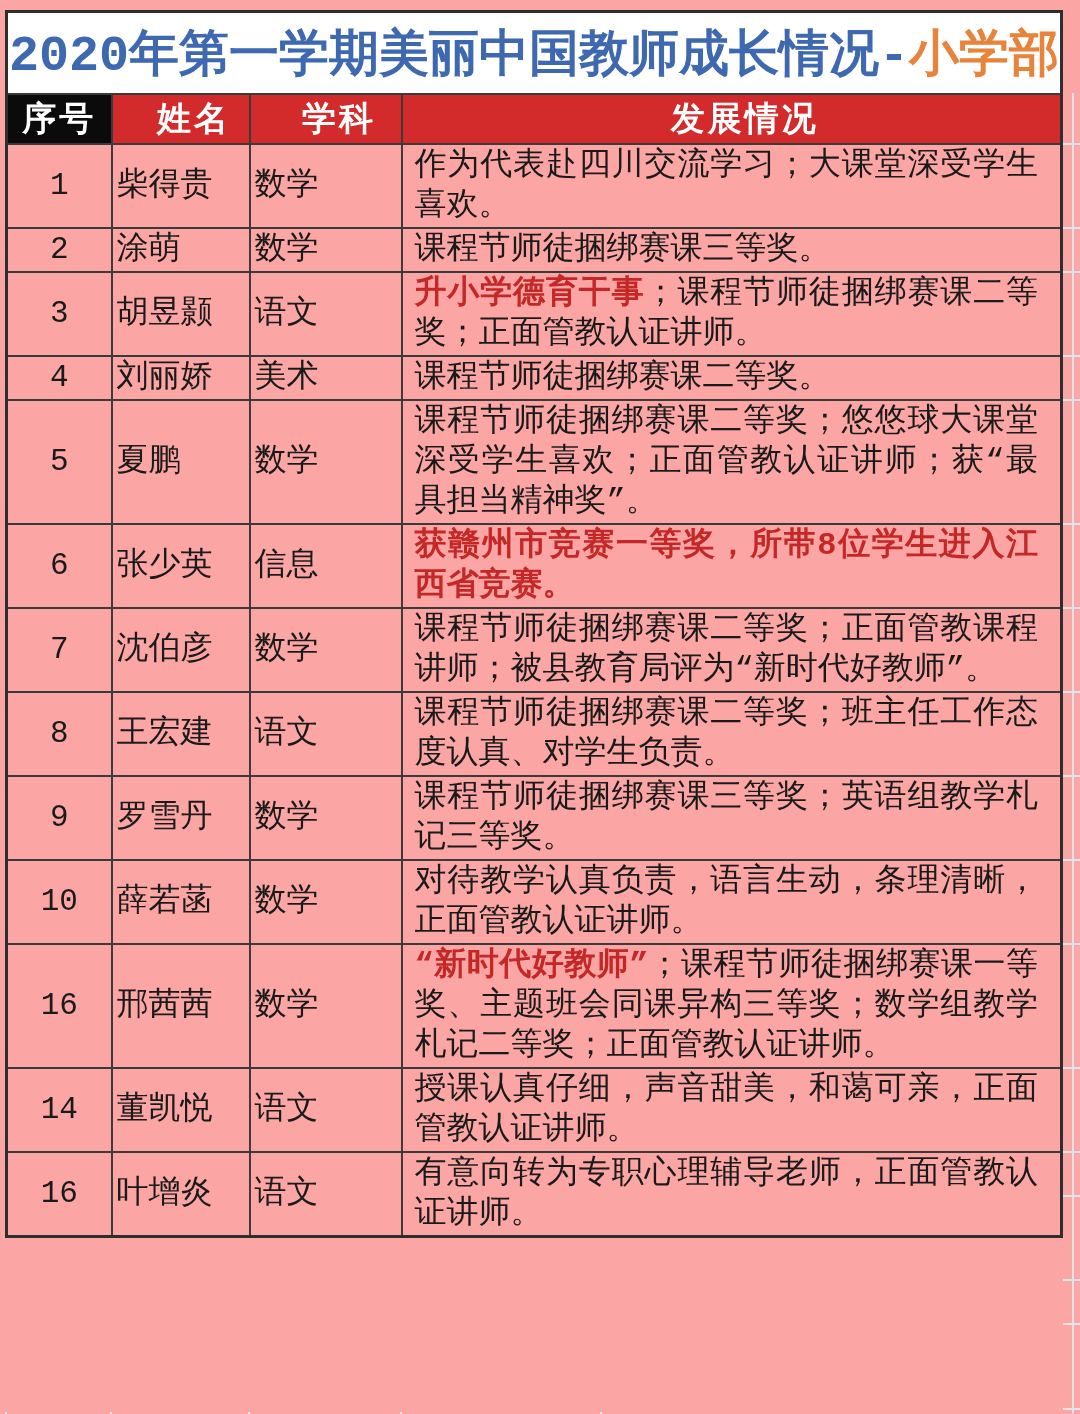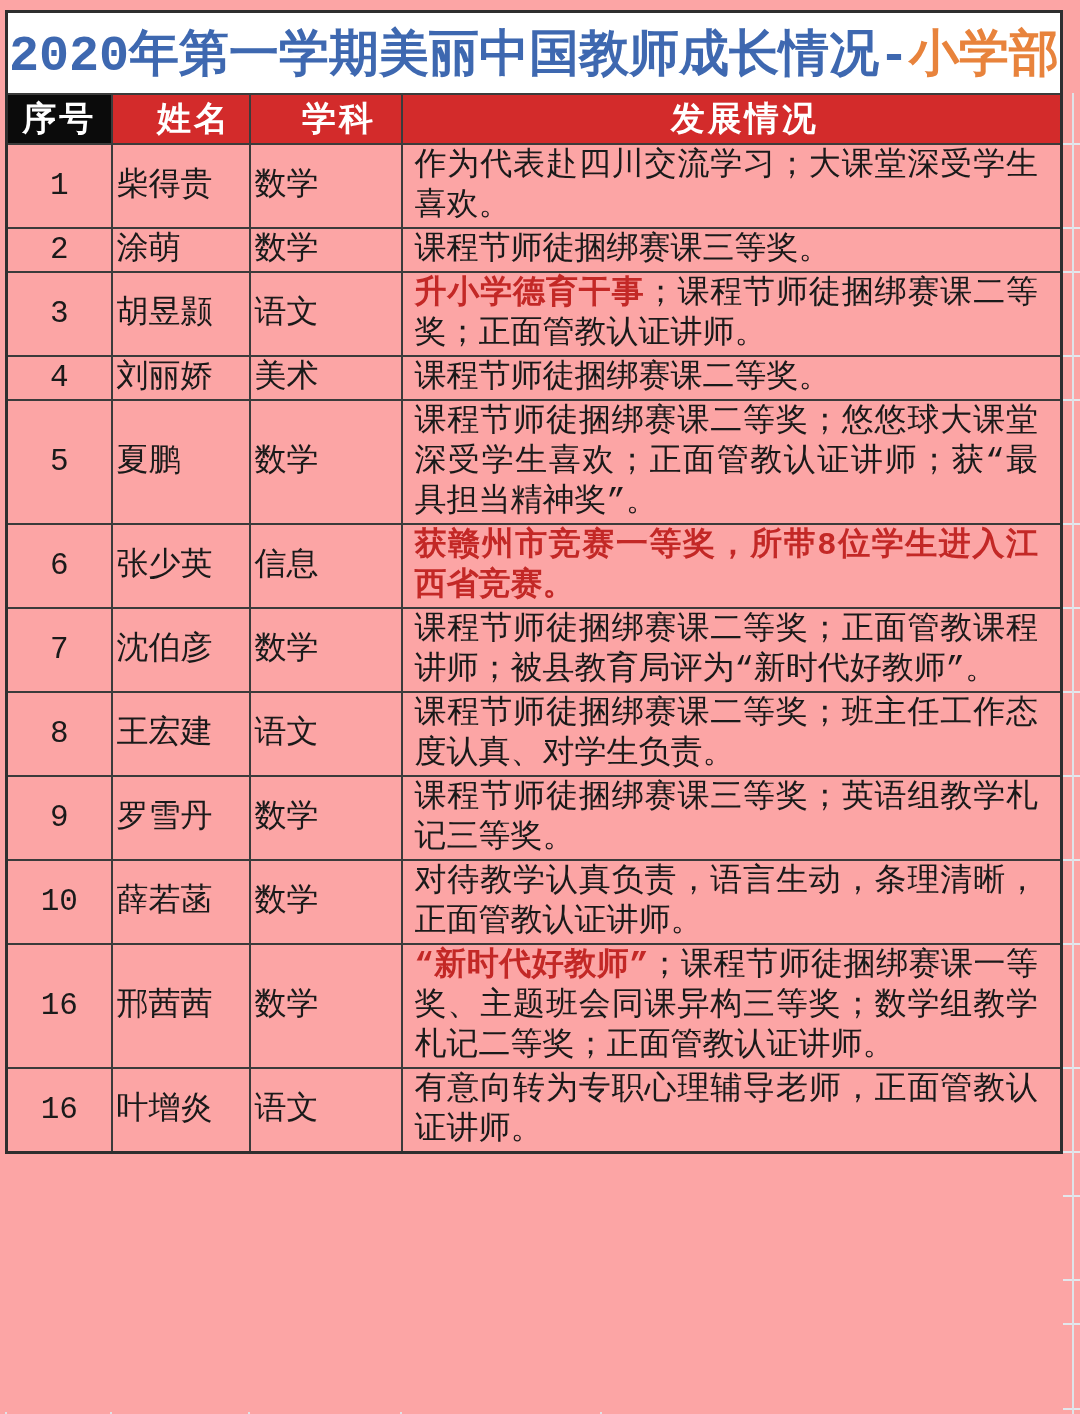--- a/index.html
+++ b/index.html
@@ -165,20 +165,26 @@
           <td class="no">10</td>
           <td class="name">薛若菡</td>
           <td class="subject">数学</td>
           <td class="dev"><span>对待教学认真负责，语言生动，条理清晰，正面管教认证讲师。</span></td>
         </tr>
         <tr>
           <td class="no">16</td>
           <td class="name">邢茜茜</td>
           <td class="subject">数学</td>
           <td class="dev"><span class="em">“新时代好教师”</span><span>；课程节师徒捆绑赛课一等奖、主题班会同课异构三等奖；数学组教学札记二等奖；正面管教认证讲师。</span></td>
+        </tr>
+        <tr>
+          <td class="no">14</td>
+          <td class="name">董凯悦</td>
+          <td class="subject">语文</td>
+          <td class="dev"><span>授课认真仔细，声音甜美，和蔼可亲，正面管教认证讲师。</span></td>
         </tr>
         <tr>
           <td class="no">16</td>
           <td class="name">叶增炎</td>
           <td class="subject">语文</td>
           <td class="dev"><span>有意向转为专职心理辅导老师，正面管教认证讲师。</span></td>
         </tr>
       </tbody>
   </table>
 

